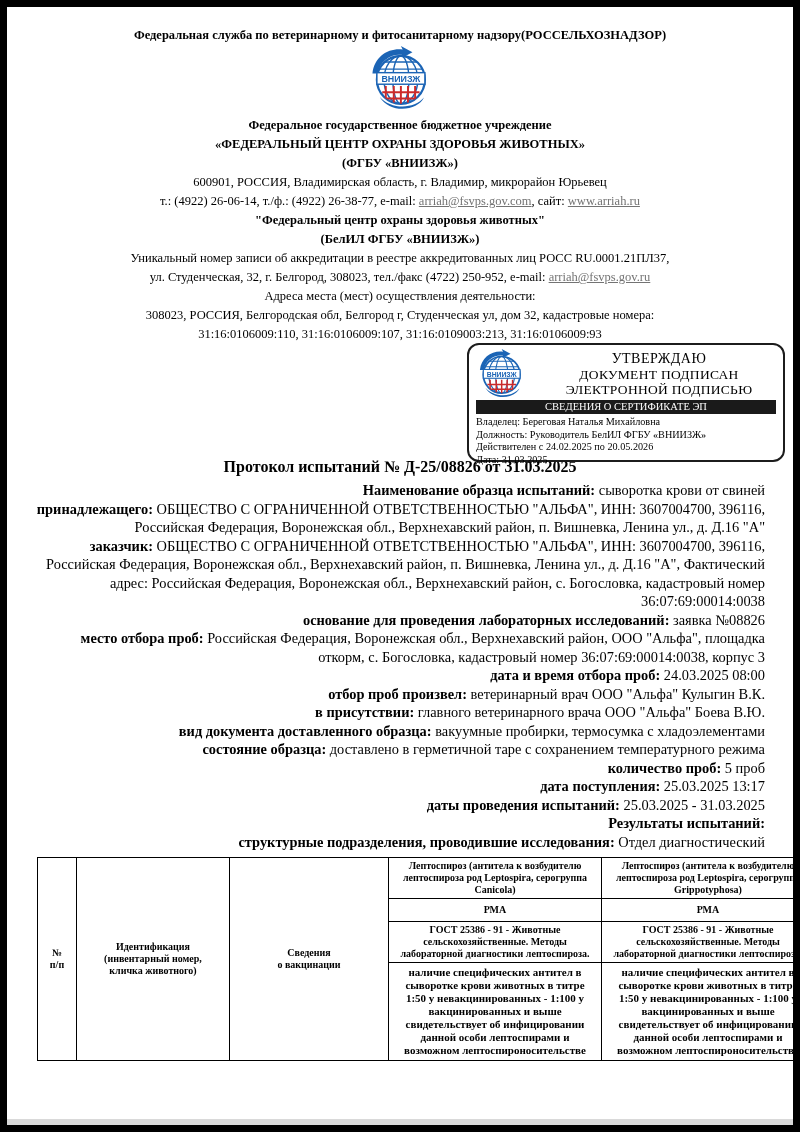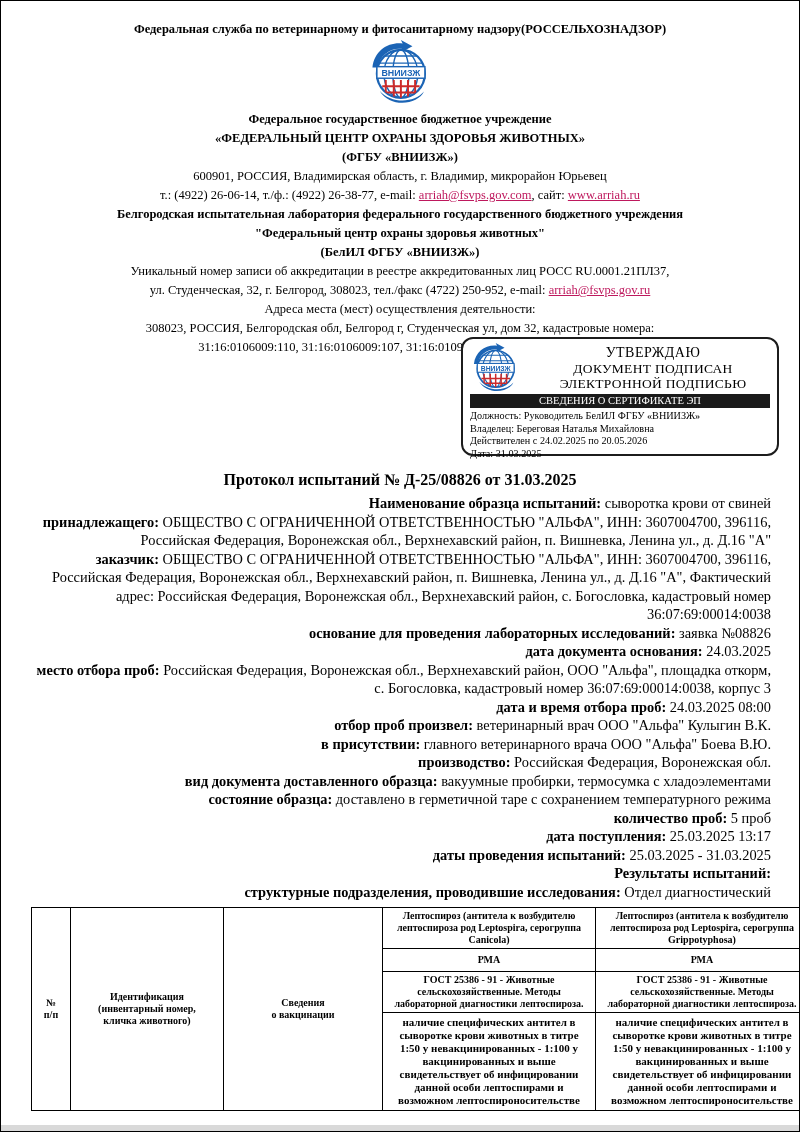--- a/index.html
+++ b/index.html
@@ -1,24 +1,24 @@
 <!DOCTYPE html>
 <html><head>
 <meta charset="utf-8">
 <style>
   html,body{margin:0;padding:0;background:#fff;}
   #page{position:relative;width:800px;height:1132px;background:#fff;overflow:hidden;
         font-family:"Liberation Serif","DejaVu Serif",serif;color:#000;
-        border:1px solid #000000;box-sizing:border-box;}
+        border:7px solid #000000;box-sizing:border-box;}
   .center{text-align:center;}
   .b{font-weight:bold;}
   .hdr{font-size:12.5px;line-height:19px;margin:0;}
   #service-line{margin-top:20px;font-size:12.5px;line-height:16px;}
   .logo-wrap{text-align:center;margin:3px 0 2px 0;}
-  .link{color:#be185d;text-decoration:underline;cursor:pointer;}
+  .link{color:#737373;text-decoration:underline;cursor:pointer;}
   
   #stamp{position:absolute;left:460px;top:336px;width:318px;height:119px;
          border:2.5px solid #1c1c1c;border-radius:12px;background:#fff;
          box-sizing:border-box;padding:4px 7px 3px 7px;}
   #stamp .top{display:flex;align-items:center;gap:16px;}
   #stamp .ttl{flex:1;text-align:center;}
   #stamp .t1{font-size:14px;line-height:16px;letter-spacing:.5px;}
   #stamp .t2{font-size:13.5px;line-height:15px;letter-spacing:.3px;}
   #stamp .bar{background:#1a1a1a;color:#fff;font-size:10.5px;line-height:12px;
               text-align:center;padding:1px 16px;margin:2px 0 2px 0;}
@@ -73,21 +73,20 @@
       <rect x="10" y="30" width="54" height="13" fill="#fff" stroke="#1b64b5" stroke-width="1.6"></rect>
       <text x="37" y="40.5" text-anchor="middle" font-family="Liberation Sans, sans-serif" font-size="10" font-weight="bold" fill="#1b64b5">ВНИИЗЖ</text>
     </svg>
   </div>
 
   <p class="hdr b center">Федеральное государственное бюджетное учреждение</p>
   <p class="hdr b center">«ФЕДЕРАЛЬНЫЙ ЦЕНТР ОХРАНЫ ЗДОРОВЬЯ ЖИВОТНЫХ»</p>
   <p class="hdr b center">(ФГБУ «ВНИИЗЖ»)</p>
   <p class="hdr center">600901, РОССИЯ, Владимирская область, г. Владимир, микрорайон Юрьевец</p>
   <p class="hdr center"><span>т.: (4922) 26-06-14, т./ф.: (4922) 26-38-77, e-mail: </span><a class="link">arriah@fsvps.gov.com</a><span>, сайт: </span><a class="link">www.arriah.ru</a></p>
-  <p class="hdr b center">Белгородская испытательная лаборатория федерального государственного бюджетного учреждения</p>
   <p class="hdr b center">"Федеральный центр охраны здоровья животных"</p>
   <p class="hdr b center">(БелИЛ ФГБУ «ВНИИЗЖ»)</p>
   <p class="hdr center">Уникальный номер записи об аккредитации в реестре аккредитованных лиц РОСС RU.0001.21ПЛ37,</p>
   <p class="hdr center"><span>ул. Студенческая, 32, г. Белгород, 308023, тел./факс (4722) 250-952, e-mail: </span><a class="link">arriah@fsvps.gov.ru</a></p>
   <p class="hdr center">Адреса места (мест) осуществления деятельности:</p>
   <p class="hdr center">308023, РОССИЯ, Белгородская обл, Белгород г, Студенческая ул, дом 32, кадастровые номера:</p>
   <p class="hdr center">31:16:0106009:110, 31:16:0106009:107, 31:16:0109003:213, 31:16:0106009:93</p>
 
   <div id="stamp">
     <div class="top">
@@ -118,39 +117,37 @@
         <rect x="10" y="30" width="54" height="13" fill="#fff" stroke="#1b64b5" stroke-width="1.6"></rect>
         <text x="37" y="40.5" text-anchor="middle" font-family="Liberation Sans, sans-serif" font-size="10" font-weight="bold" fill="#1b64b5">ВНИИЗЖ</text>
       </svg>
       <div class="ttl">
         <div class="t1">УТВЕРЖДАЮ</div>
         <div class="t2">ДОКУМЕНТ ПОДПИСАН</div>
         <div class="t2">ЭЛЕКТРОННОЙ ПОДПИСЬЮ</div>
       </div>
     </div>
     <div class="bar">СВЕДЕНИЯ О СЕРТИФИКАТЕ ЭП</div>
+    <div class="d">Владелец: Береговая Наталья Михайловна</div>
     <div class="d">Должность: Руководитель БелИЛ ФГБУ «ВНИИЗЖ»</div>
-    <div class="d">Владелец: Береговая Наталья Михайловна</div>
     <div class="d">Действителен с 24.02.2025 по 20.05.2026</div>
     <div class="d">Дата: 31.03.2025</div>
   </div>
 
   <p id="doc-title" class="b center">Протокол испытаний № Д-25/08826 от 31.03.2025</p>
 
   <div class="body-text">
     <p class="field"><span class="b">Наименование образца испытаний:</span><span> сыворотка крови от свиней</span></p>
     <p class="field"><span class="b">принадлежащего:</span><span> ОБЩЕСТВО С ОГРАНИЧЕННОЙ ОТВЕТСТВЕННОСТЬЮ "АЛЬФА", ИНН: 3607004700, 396116, Российская Федерация, Воронежская обл., Верхнехавский район, п. Вишневка, Ленина ул., д. Д.16 "А"</span></p>
     <p class="field"><span class="b">заказчик:</span><span> ОБЩЕСТВО С ОГРАНИЧЕННОЙ ОТВЕТСТВЕННОСТЬЮ "АЛЬФА", ИНН: 3607004700, 396116, Российская Федерация, Воронежская обл., Верхнехавский район, п. Вишневка, Ленина ул., д. Д.16 "А", Фактический адрес: Российская Федерация, Воронежская обл., Верхнехавский район, с. Богословка, кадастровый номер 36:07:69:00014:0038</span></p>
     <p class="field"><span class="b">основание для проведения лабораторных исследований:</span><span> заявка №08826</span></p>
-    <p class="field"><span class="b">дата документа основания:</span><span> 24.03.2025</span></p>
     <p class="field"><span class="b">место отбора проб:</span><span> Российская Федерация, Воронежская обл., Верхнехавский район, ООО "Альфа", площадка откорм, с. Богословка, кадастровый номер 36:07:69:00014:0038, корпус 3</span></p>
     <p class="field"><span class="b">дата и время отбора проб:</span><span> 24.03.2025 08:00</span></p>
     <p class="field"><span class="b">отбор проб произвел:</span><span> ветеринарный врач ООО "Альфа" Кулыгин В.К.</span></p>
     <p class="field"><span class="b">в присутствии:</span><span> главного ветеринарного врача ООО "Альфа" Боева В.Ю.</span></p>
-    <p class="field"><span class="b">производство:</span><span> Российская Федерация, Воронежская обл.</span></p>
     <p class="field"><span class="b">вид документа доставленного образца:</span><span> вакуумные пробирки, термосумка с хладоэлементами</span></p>
     <p class="field"><span class="b">состояние образца:</span><span> доставлено в герметичной таре с сохранением температурного режима</span></p>
     <p class="field"><span class="b">количество проб:</span><span> 5 проб</span></p>
     <p class="field"><span class="b">дата поступления:</span><span> 25.03.2025 13:17</span></p>
     <p class="field"><span class="b">даты проведения испытаний:</span><span> 25.03.2025 - 31.03.2025</span></p>
     <p class="field b">Результаты испытаний:</p>
     <p class="field"><span class="b">структурные подразделения, проводившие исследования:</span><span> Отдел диагностический</span></p>
   </div>
 
   <table>

